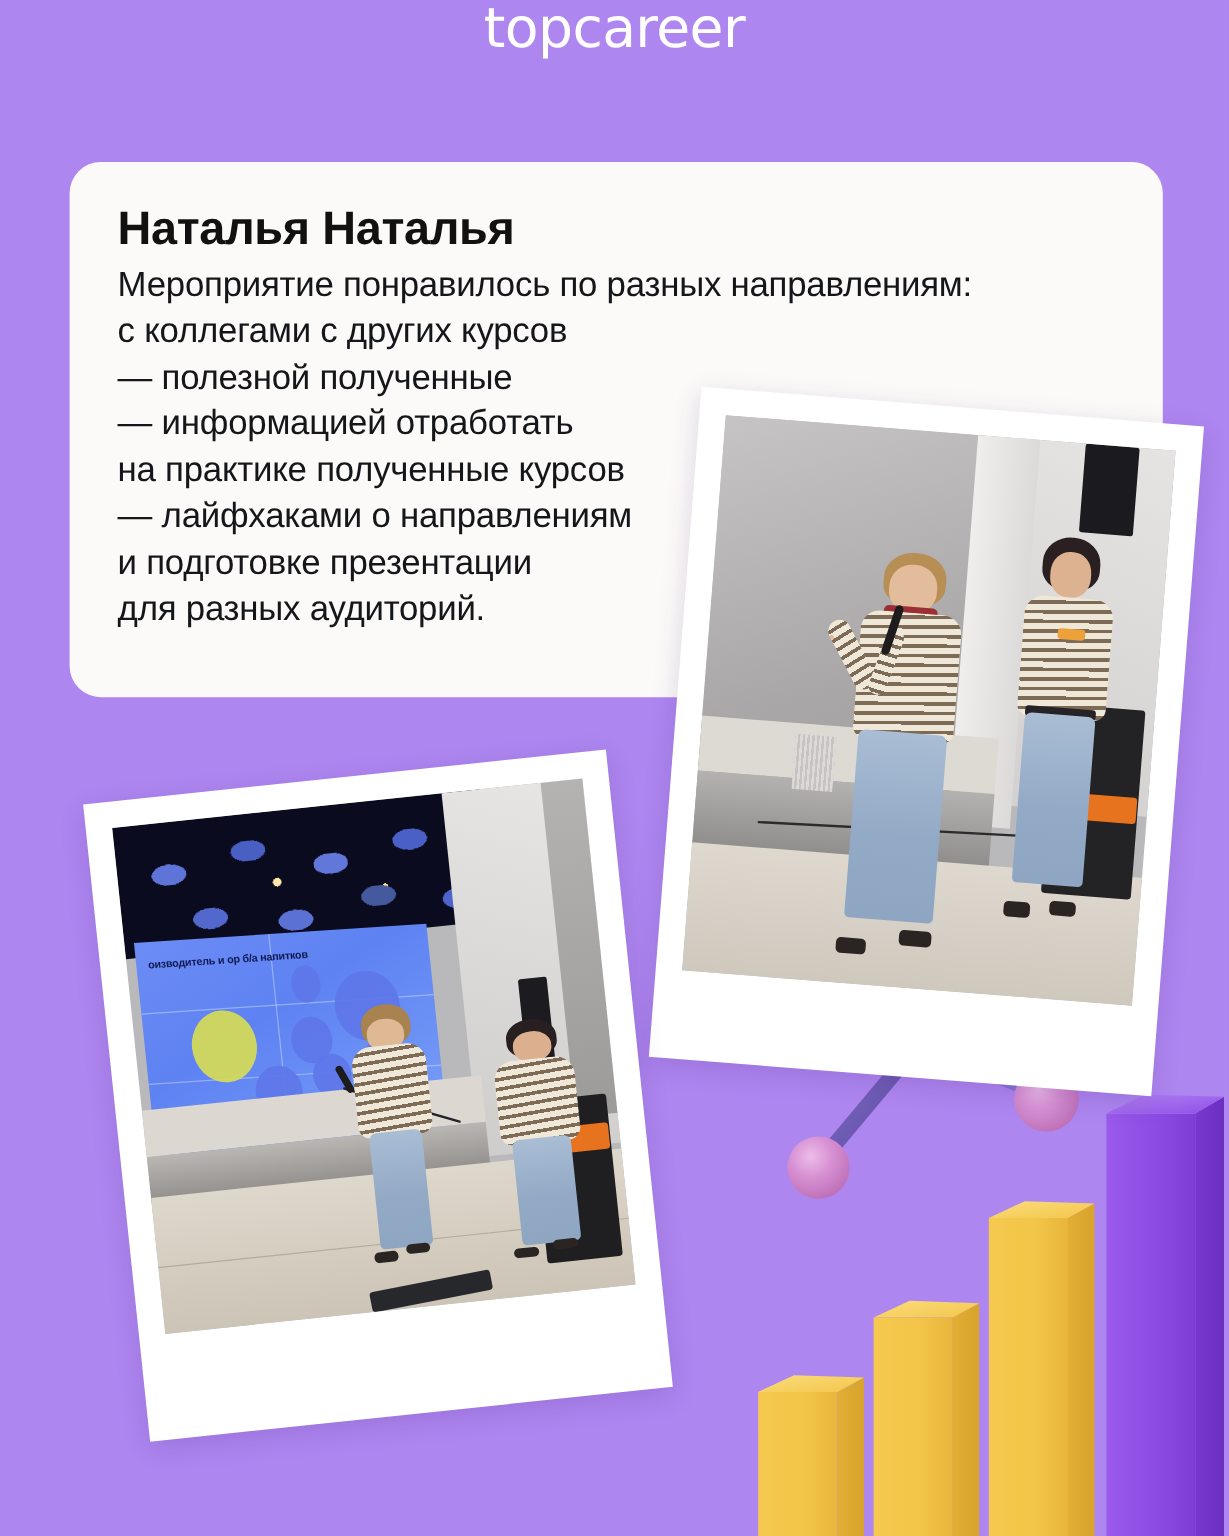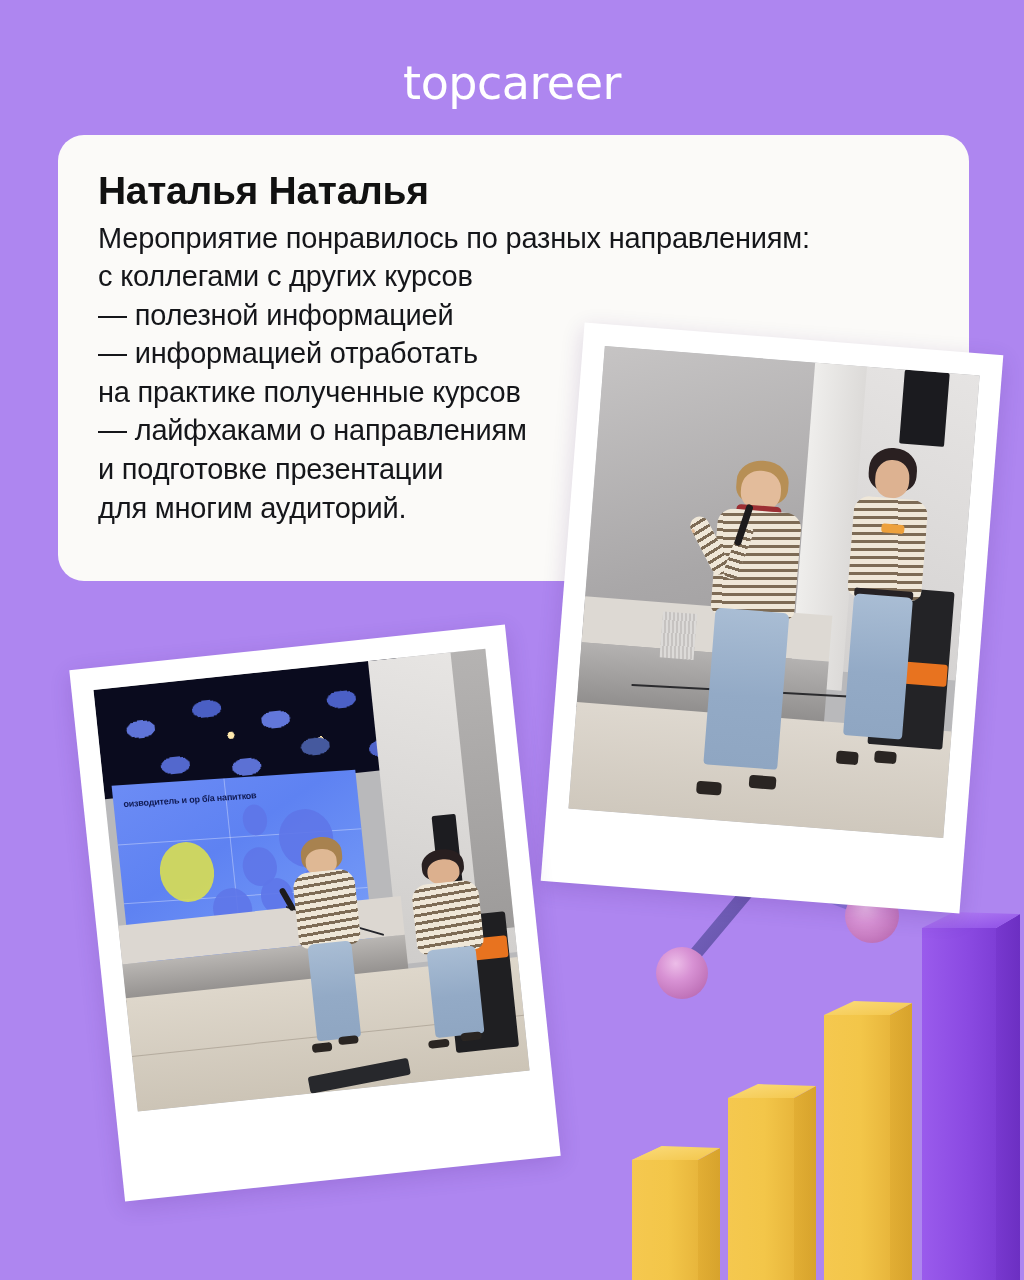--- a/index.html
+++ b/index.html
@@ -13,24 +13,23 @@
   body {
     position:relative;
     background:#ae86f0;
     font-family:"Liberation Sans", sans-serif;
     -webkit-font-smoothing:antialiased;
   }
 
   
   .brand-bar{
     position:absolute;
-    top:17px; left:0; right:0;
+    top:0; left:0; right:0;
     height:132px;
     display:flex;
-    align-items:center;
     justify-content:center;
     z-index:30;
   }
   .brand-logo{
     font-family:"DejaVu Sans", sans-serif;
     font-size:46px;
     font-weight:400;
     letter-spacing:-0.5px;
     color:#ffffff;
     line-height:1;
@@ -309,26 +308,26 @@
 <div class="brand-bar">
   <div class="brand-logo">topcareer</div>
 </div>
 
 <div class="testimonial-card">
   <div class="author-name">Наталья Наталья</div>
 
   <div class="quote-body">
     <span class="quote-line">Мероприятие понравилось по разных направлениям:</span>
     <span class="quote-line">с коллегами с других курсов</span>
-    <span class="quote-line">— полезной информацией</span>
+    <span class="quote-line">— полезной полученные</span>
     <span class="quote-line">— информацией отработать</span>
     <span class="quote-line">на практике полученные курсов</span>
     <span class="quote-line">— лайфхаками о направлениям</span>
     <span class="quote-line">и подготовке презентации</span>
-    <span class="quote-line">для многим аудиторий.</span>
+    <span class="quote-line">для разных аудиторий.</span>
   </div>
 </div>
 
 <div class="polaroid polaroid-speakers">
   <div class="photo scene-speakers">
     <div class="sp-wall-left"></div>
     <div class="sp-wall-right"></div>
     <div class="sp-pillar"></div>
     <div class="sp-speaker-box"></div>
     <div class="sp-stage-top"></div>

